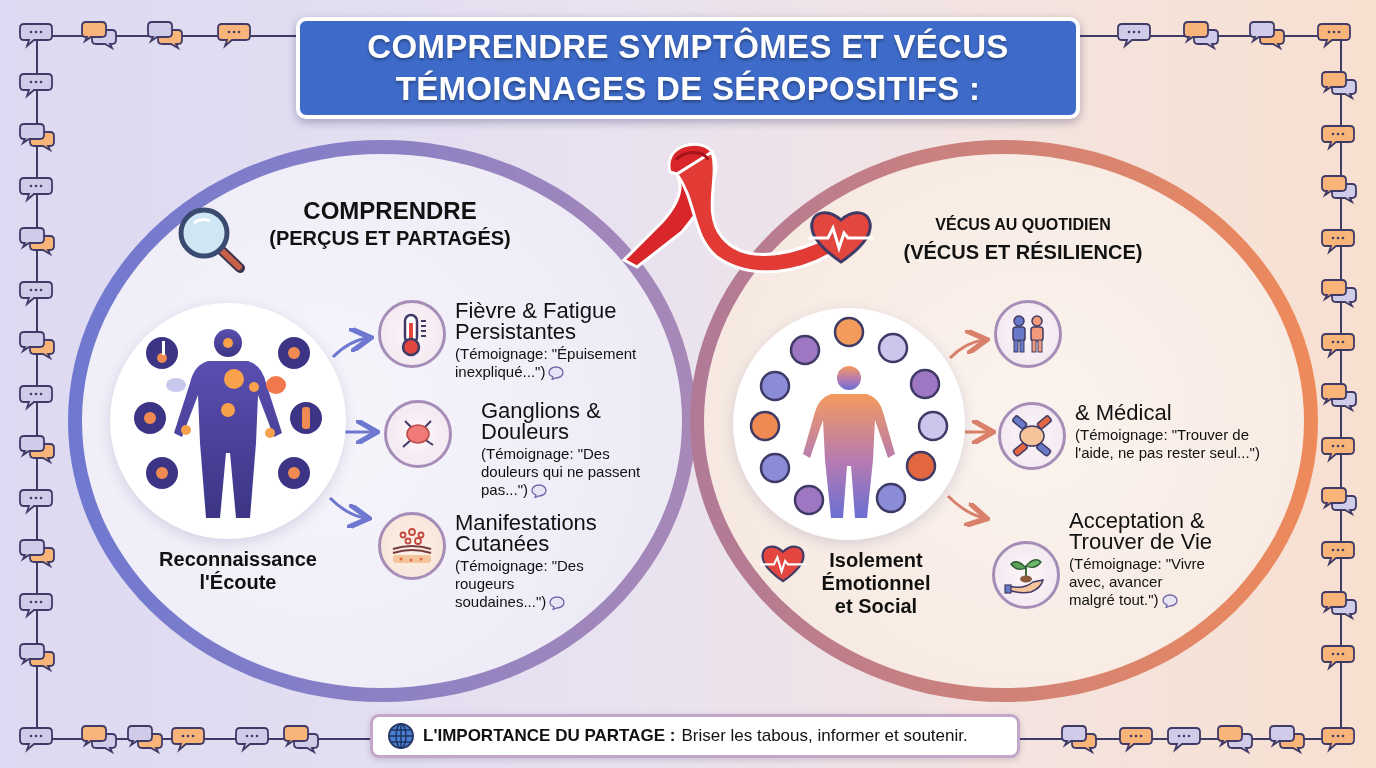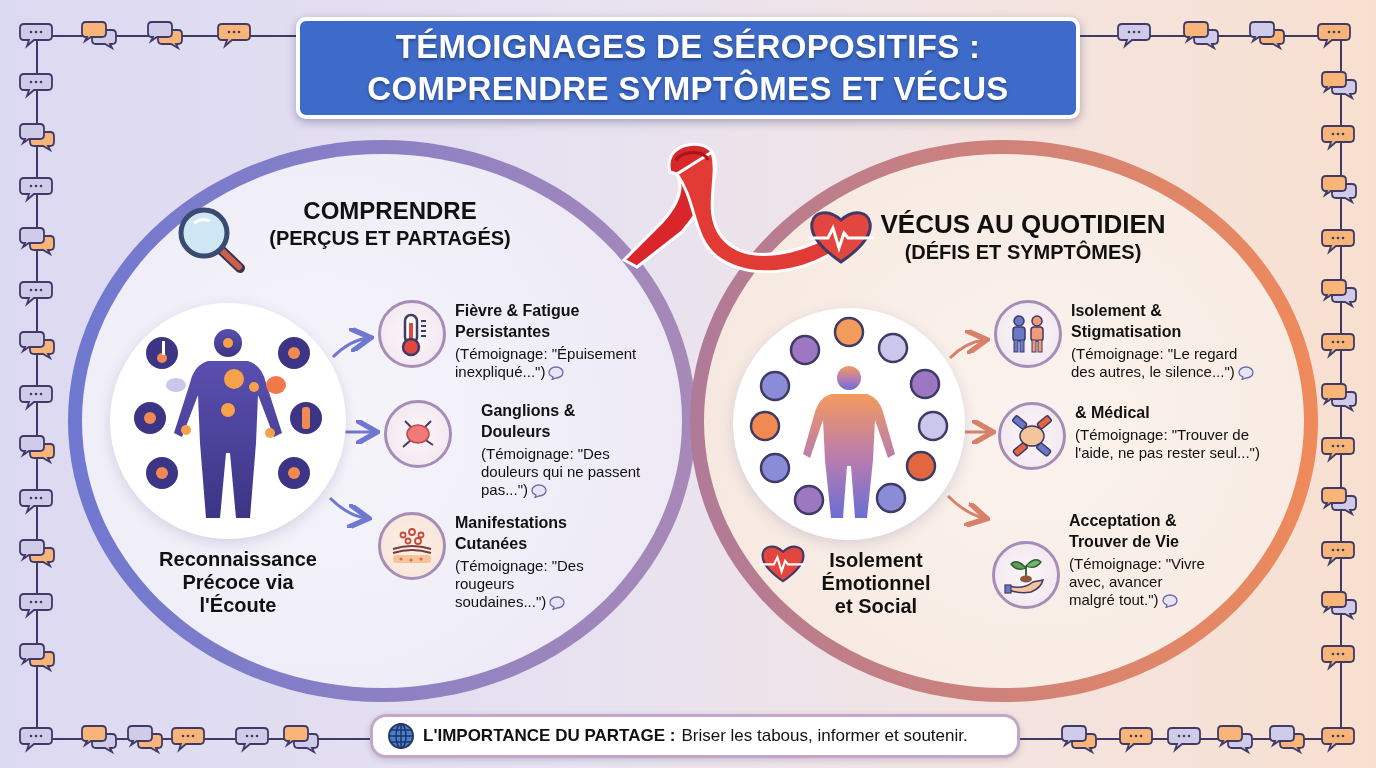--- a/index.html
+++ b/index.html
@@ -49,21 +49,21 @@
   .ring-right .inner { background: radial-gradient(circle at 55% 50%, #fbf3ee 0%, #f8ece4 60%, #f4e4dc 100%); }
 
   .section-head {
     position: absolute; text-align: center; font-weight: bold;
     font-family: "Liberation Sans", sans-serif;
   }
   .sh-left { left: 240px; top: 196px; width: 300px; }
   .sh-left .l1, .sh-left .l2 { font-size: 24px; line-height: 29px; }
   .sh-left .l3 { font-size: 20px; line-height: 26px; }
   .sh-right { left: 876px; top: 210px; width: 294px; }
-  .sh-right .l1 { font-size: 26px; line-height: 29px; }
+  .sh-right .l1 { font-size: 16px; line-height: 29px; }
   .sh-right .l2 { font-size: 20px; line-height: 27px; }
 
   .hub {
     position: absolute; border-radius: 50%; background: #fff;
     box-shadow: 0 4px 14px rgba(80,70,140,0.18);
   }
   .hub-left { left: 110px; top: 303px; width: 236px; height: 236px; }
   .hub-right { left: 733px; top: 308px; width: 232px; height: 232px; }
   .hub svg { width: 100%; height: 100%; }
 
@@ -76,31 +76,31 @@
 
   .item { position: absolute; display: flex; }
   .item .icon-circle {
     width: 68px; height: 68px; border-radius: 50%; flex: none;
     background: radial-gradient(circle, #fbf5f8 0%, #f1e6ef 100%);
     border: 3px solid #a68db8;
     display: flex; align-items: center; justify-content: center;
   }
   .item .icon-circle svg { width: 46px; height: 46px; }
   .item .txt { margin-left: 9px; }
-  .item .ttl { font-weight: bold; font-size: 16px; line-height: 21px; font-family: "Liberation Sans", sans-serif; }
+  .item .ttl { font-weight: normal; font-size: 22px; line-height: 21px; font-family: "Liberation Sans", sans-serif; }
   .item .quote { font-size: 15px; line-height: 18px; margin-top: 3px; font-family: "Liberation Sans", sans-serif; }
   .qb {
     display: inline-block; width: 16px; height: 14px; vertical-align: middle; margin-left: 3px;
   }
 
   .arrow-svg { position: absolute; left: 0; top: 0; width: 1376px; height: 768px; pointer-events: none; }
 
   .footer {
     position: absolute; left: 370px; top: 714px; width: 650px; height: 44px;
-    background: #fff; border-radius: 16px;
+    background: #fff; border-radius: 9px;
     border: 3px solid #c4a7c8;
     box-shadow: 0 2px 6px rgba(60,50,100,0.2);
     display: flex; align-items: center; padding-left: 14px;
     font-family: "Liberation Sans", sans-serif; font-size: 17px;
   }
   .footer b { font-weight: bold; margin-left: 8px; }
   .footer span.rest { margin-left: 6px; }
 </style>
 </head>
 <body>
@@ -374,22 +374,22 @@
           <g fill="#3f3a66">
             <circle cx="11" cy="10" r="1.3"></circle>
             <circle cx="16" cy="10" r="1.3"></circle>
             <circle cx="21" cy="10" r="1.3"></circle>
           </g>
         </svg></div>
     </div>
 </div>
 
 <div class="title-box">
+  <div>COMPRENDRE SYMPTÔMES ET VÉCUS</div>
   <div>TÉMOIGNAGES DE SÉROPOSITIFS :</div>
-  <div>COMPRENDRE SYMPTÔMES ET VÉCUS</div>
 </div>
 
 <div class="ring ring-left">
     <div class="inner"></div>
   </div>
 <div class="ring ring-right">
     <div class="inner"></div>
   </div>
 
 <svg class="arrow-svg">
@@ -425,21 +425,21 @@
   <div class="l1">COMPRENDRE</div>
   <div class="l3">(PERÇUS ET PARTAGÉS)</div>
 </div>
 
 <svg style="position:absolute;left:808px;top:206px;width:66px;height:60px;" viewBox="0 0 66 60">
   <path d="M33,56 C10,40 2,28 4,17 C6,6 20,2 33,14 C46,2 60,6 62,17 C64,28 56,40 33,56 Z" fill="#e2463f" stroke="#3f3a66" stroke-width="3"></path>
   <polyline points="0,32 20,32 25,22 31,42 36,27 40,32 66,32" fill="none" stroke="#fff" stroke-width="3"></polyline>
 </svg>
 <div class="section-head sh-right">
   <div class="l1">VÉCUS AU QUOTIDIEN</div>
-  <div class="l2">(DÉFIS ET SYMPTÔMES)</div>
+  <div class="l2">(VÉCUS ET RÉSILIENCE)</div>
 </div>
 
 <div class="hub hub-left">
   <svg viewBox="0 0 236 236">
     <defs>
         <linearGradient id="bodyL" x1="0" y1="0" x2="0" y2="1">
           <stop offset="0" stop-color="#5a4fb0"></stop>
           <stop offset="1" stop-color="#3c3585"></stop>
         </linearGradient>
       </defs>
@@ -471,21 +471,20 @@
         <circle cx="52" cy="170" r="6"></circle>
         <circle cx="184" cy="170" r="6"></circle>
       </g>
     <rect x="52" y="38" width="3" height="14" fill="#fff"></rect>
     <ellipse cx="66" cy="82" rx="10" ry="7" fill="#c8c7ec"></ellipse>
     <ellipse cx="166" cy="82" rx="10" ry="9" fill="#f0784a"></ellipse>
   </svg>
 </div>
 <div class="hub-caption hc-left">
   <div>Reconnaissance</div>
-  <div>Précoce via</div>
   <div>l'Écoute</div>
 </div>
 
 <div class="hub hub-right">
   <svg viewBox="0 0 232 232">
     <defs>
         <linearGradient id="bodyR" x1="0" y1="0" x2="0" y2="1">
           <stop offset="0" stop-color="#f39a5e"></stop>
           <stop offset="0.55" stop-color="#b57bb3"></stop>
           <stop offset="1" stop-color="#6a6fd2"></stop>
@@ -616,32 +615,20 @@
         <circle cx="14" cy="10" r="5" fill="#6a78c8" stroke="#3f3a66" stroke-width="1.5"></circle>
         <rect x="8" y="16" width="12" height="14" rx="3" fill="#6a78c8" stroke="#3f3a66" stroke-width="1.5"></rect>
         <rect x="9" y="29" width="4" height="12" fill="#6a78c8" stroke="#3f3a66" stroke-width="1"></rect>
         <rect x="15" y="29" width="4" height="12" fill="#6a78c8" stroke="#3f3a66" stroke-width="1"></rect>
         <circle cx="32" cy="10" r="5" fill="#f29b7a" stroke="#3f3a66" stroke-width="1.5"></circle>
         <rect x="26" y="16" width="12" height="14" rx="3" fill="#f29b7a" stroke="#3f3a66" stroke-width="1.5"></rect>
         <rect x="27" y="29" width="4" height="12" fill="#f29b7a" stroke="#3f3a66" stroke-width="1"></rect>
         <rect x="33" y="29" width="4" height="12" fill="#f29b7a" stroke="#3f3a66" stroke-width="1"></rect>
       </svg>
   </div>
-  <div class="txt">
-    <div class="ttl">
-        <div>Isolement &amp;</div>
-        <div>Stigmatisation</div>
-      </div>
-    <div class="quote">
-        <div>(Témoignage: "Le regard</div>
-        <div><span>des autres, le silence...")</span><svg class="qb" viewBox="0 0 16 14">
-            <path d="M8,1 C12,1 15,3.5 15,6.5 C15,9.5 12,12 8,12 L4,13.5 L5,11 C2.5,10 1,8.3 1,6.5 C1,3.5 4,1 8,1 Z" fill="#e7e4f6" stroke="#6f68a8" stroke-width="1.3"></path>
-          </svg></div>
-      </div>
-  </div>
 </div>
 
 <div class="item" style="left:998px;top:402px;">
   <div class="icon-circle">
     <svg viewBox="0 0 46 46">
         <g stroke="#3f3a66" stroke-width="1.5">
           <rect x="4" y="6" width="14" height="7" rx="2" fill="#6a78c8" transform="rotate(40 11 9)"></rect>
           <rect x="28" y="6" width="14" height="7" rx="2" fill="#e2663f" transform="rotate(-40 35 9)"></rect>
           <rect x="4" y="33" width="14" height="7" rx="2" fill="#e2663f" transform="rotate(-40 11 36)"></rect>
           <rect x="28" y="33" width="14" height="7" rx="2" fill="#6a78c8" transform="rotate(40 35 36)"></rect>

